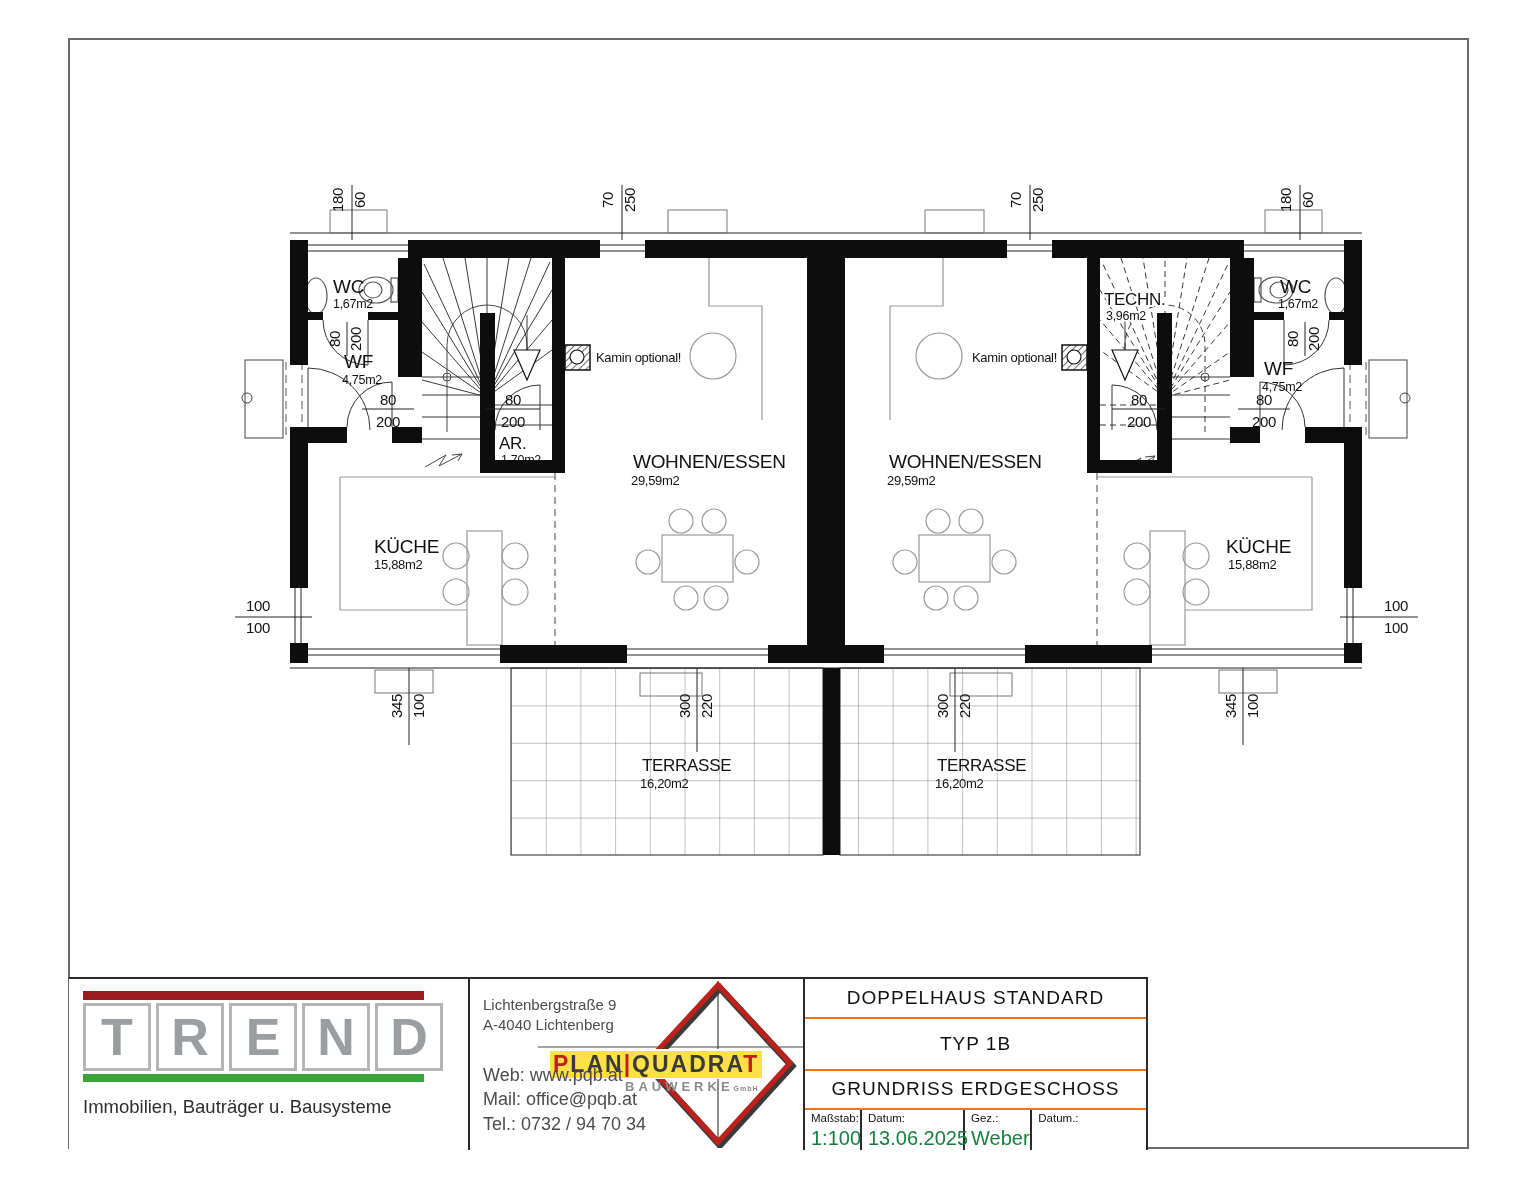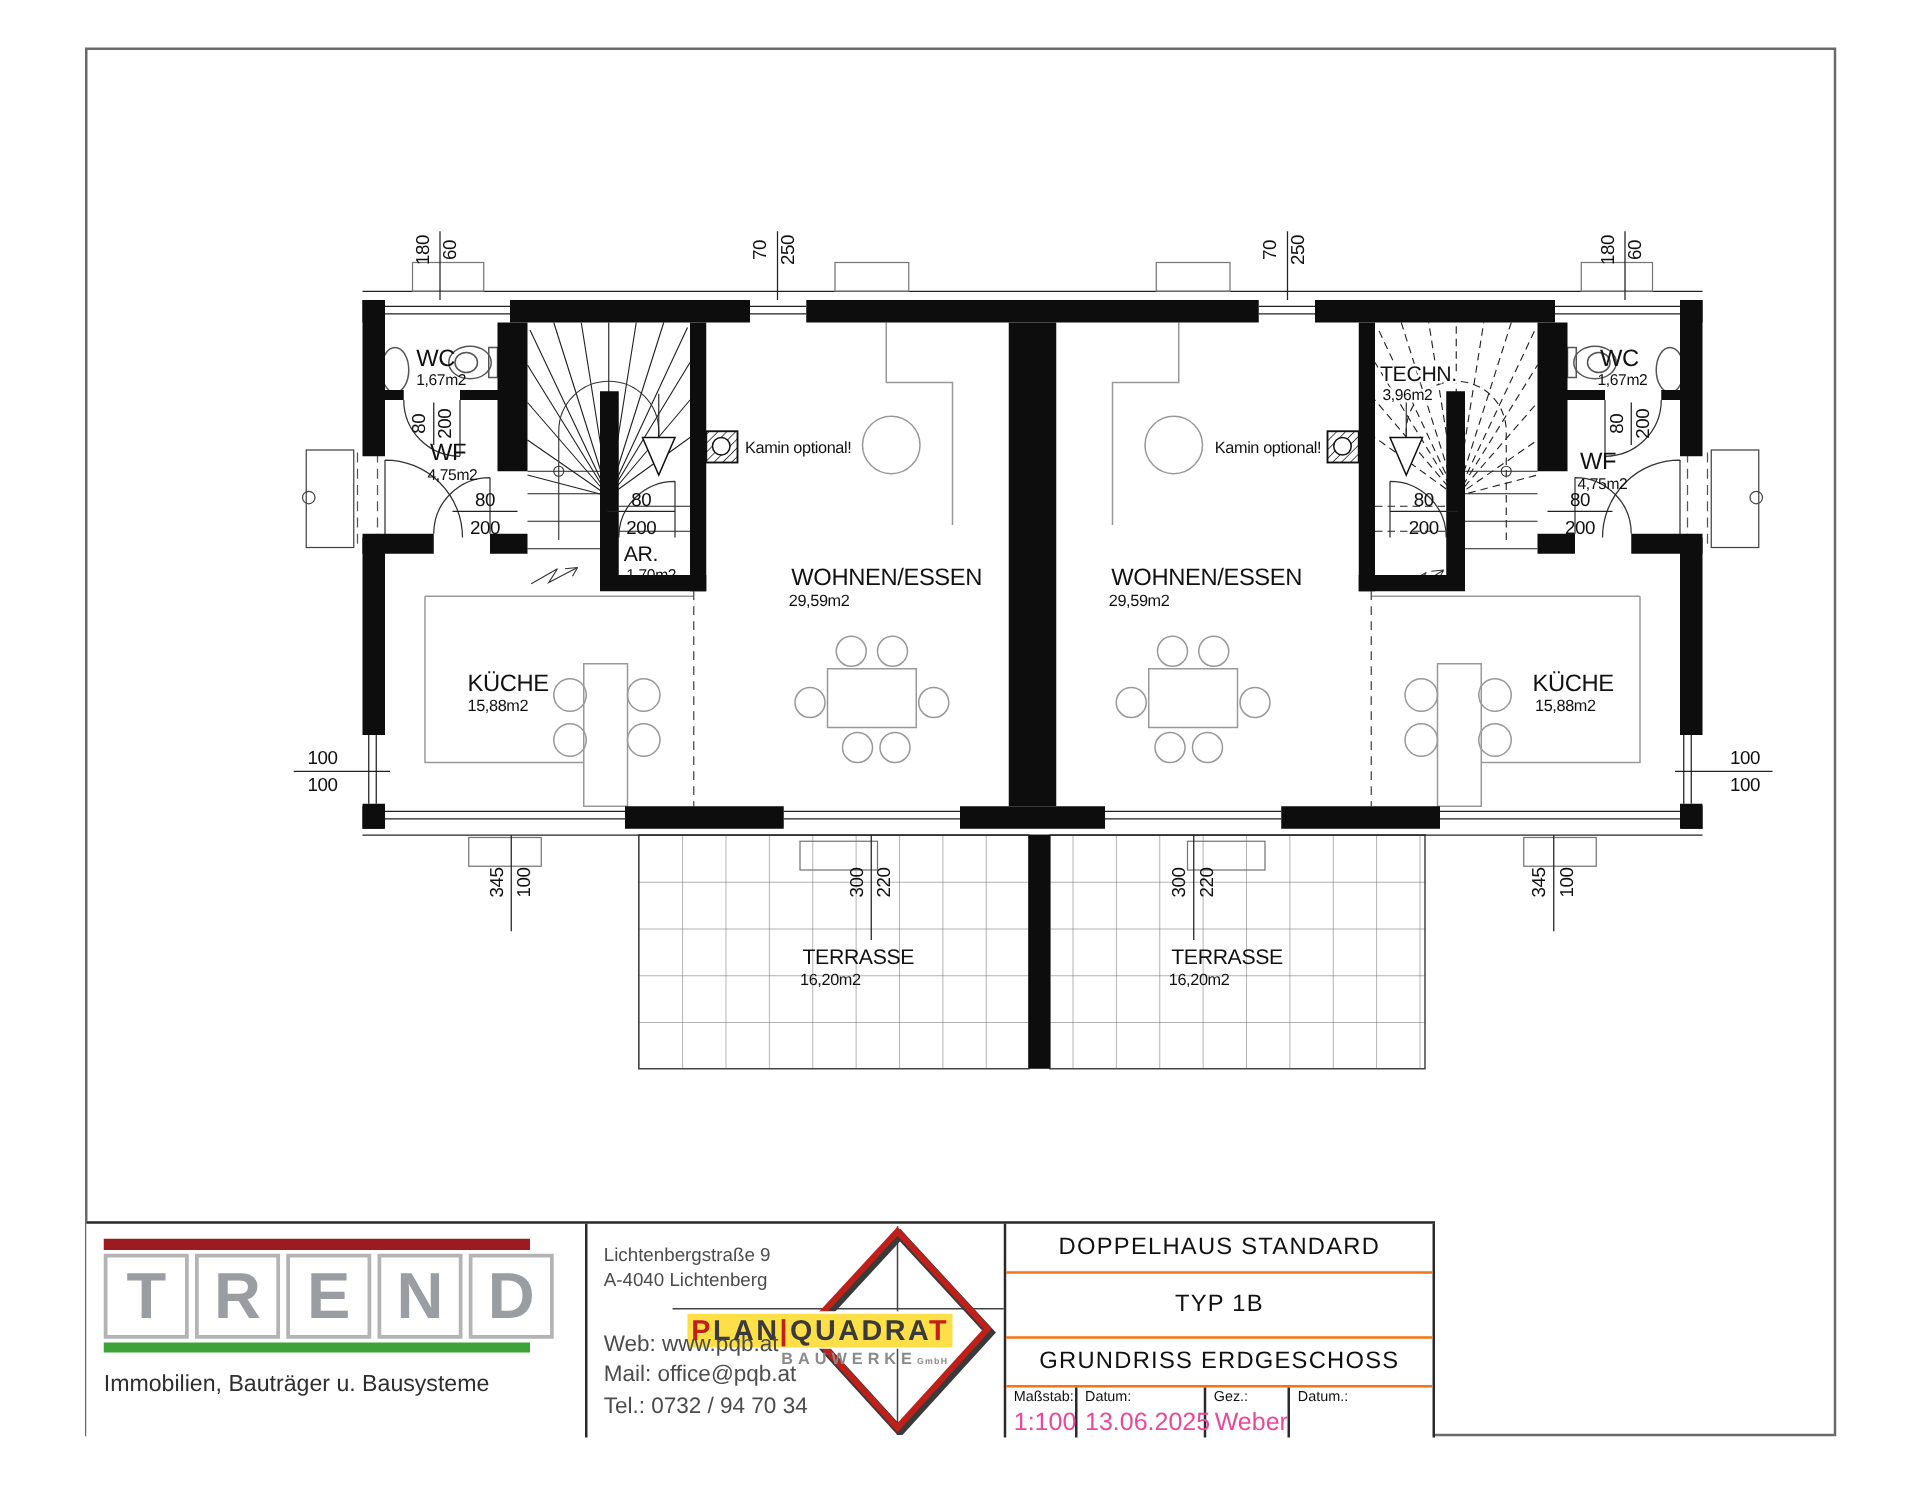--- a/index.html
+++ b/index.html
@@ -33,21 +33,21 @@
   .pqred{color:#c0201a;}
   .bauwerke{position:absolute;left:155px;top:100px;font-weight:bold;font-size:13px;letter-spacing:4px;color:#8a8a8a;}
   .gmbh-sm{font-size:7px;letter-spacing:1px;}
   .prow{display:flex;align-items:center;justify-content:center;border-bottom:2px solid #f97316;
         font-size:19px;letter-spacing:1px;color:#111;box-sizing:border-box;}
   .prow1{height:43px;}.prow2{height:55px;text-align:center;}.prow3{height:42px;}
   .pfields{flex:1;display:flex;}
   .pcell{border-right:2px solid #2a2a2a;box-sizing:border-box;padding:2px 0 0 6px;position:relative;}
   .pcell:last-child{border-right:none;}
   .plabel{font-size:11.5px;color:#111;}
-  .pvalue{font-size:20px;color:#ec4899;margin-top:3px;white-space:nowrap;text-align:right;}
+  .pvalue{font-size:20px;color:#15803d;margin-top:3px;white-space:nowrap;}
 </style>
 </head>
 <body>
 <div class="page">
 
 <svg width="1536" height="1188" viewBox="0 0 1536 1188">
   <defs>
     <pattern id="tile" x="511" y="668" width="34.7" height="37.4" patternUnits="userSpaceOnUse">
       <path d="M34.7 0H0V37.4" fill="none" stroke="#666" stroke-width="0.8"></path>
     </pattern>

